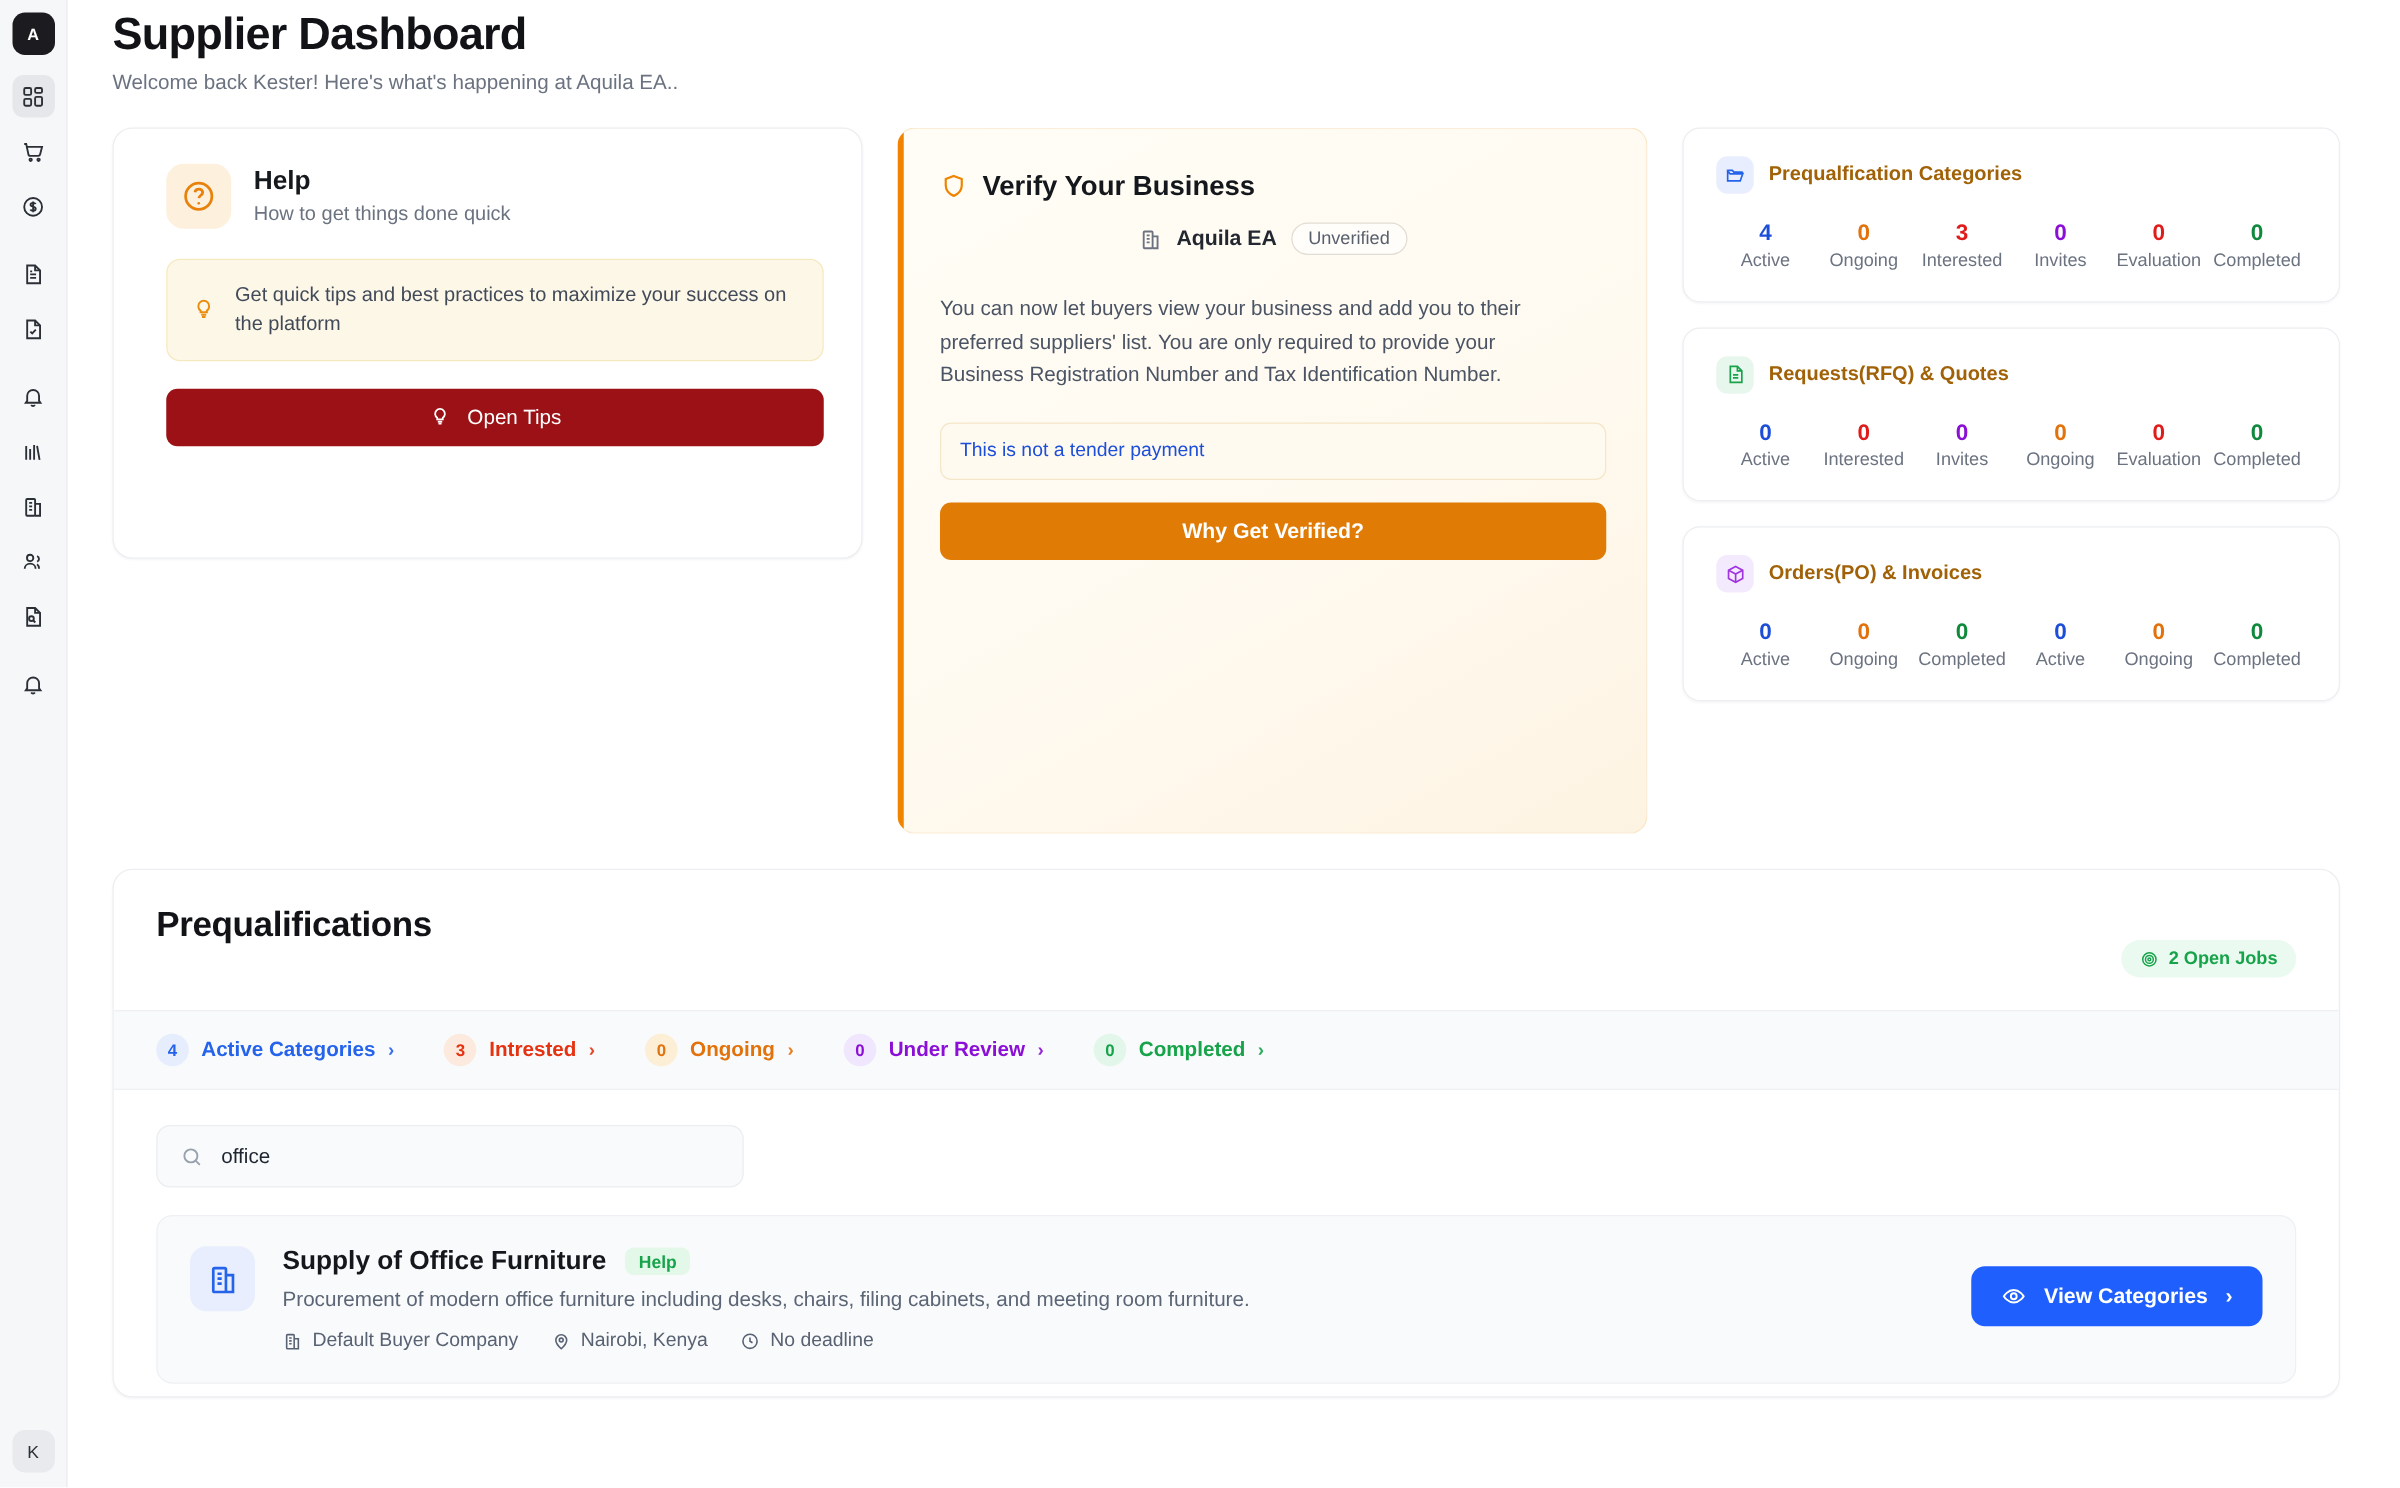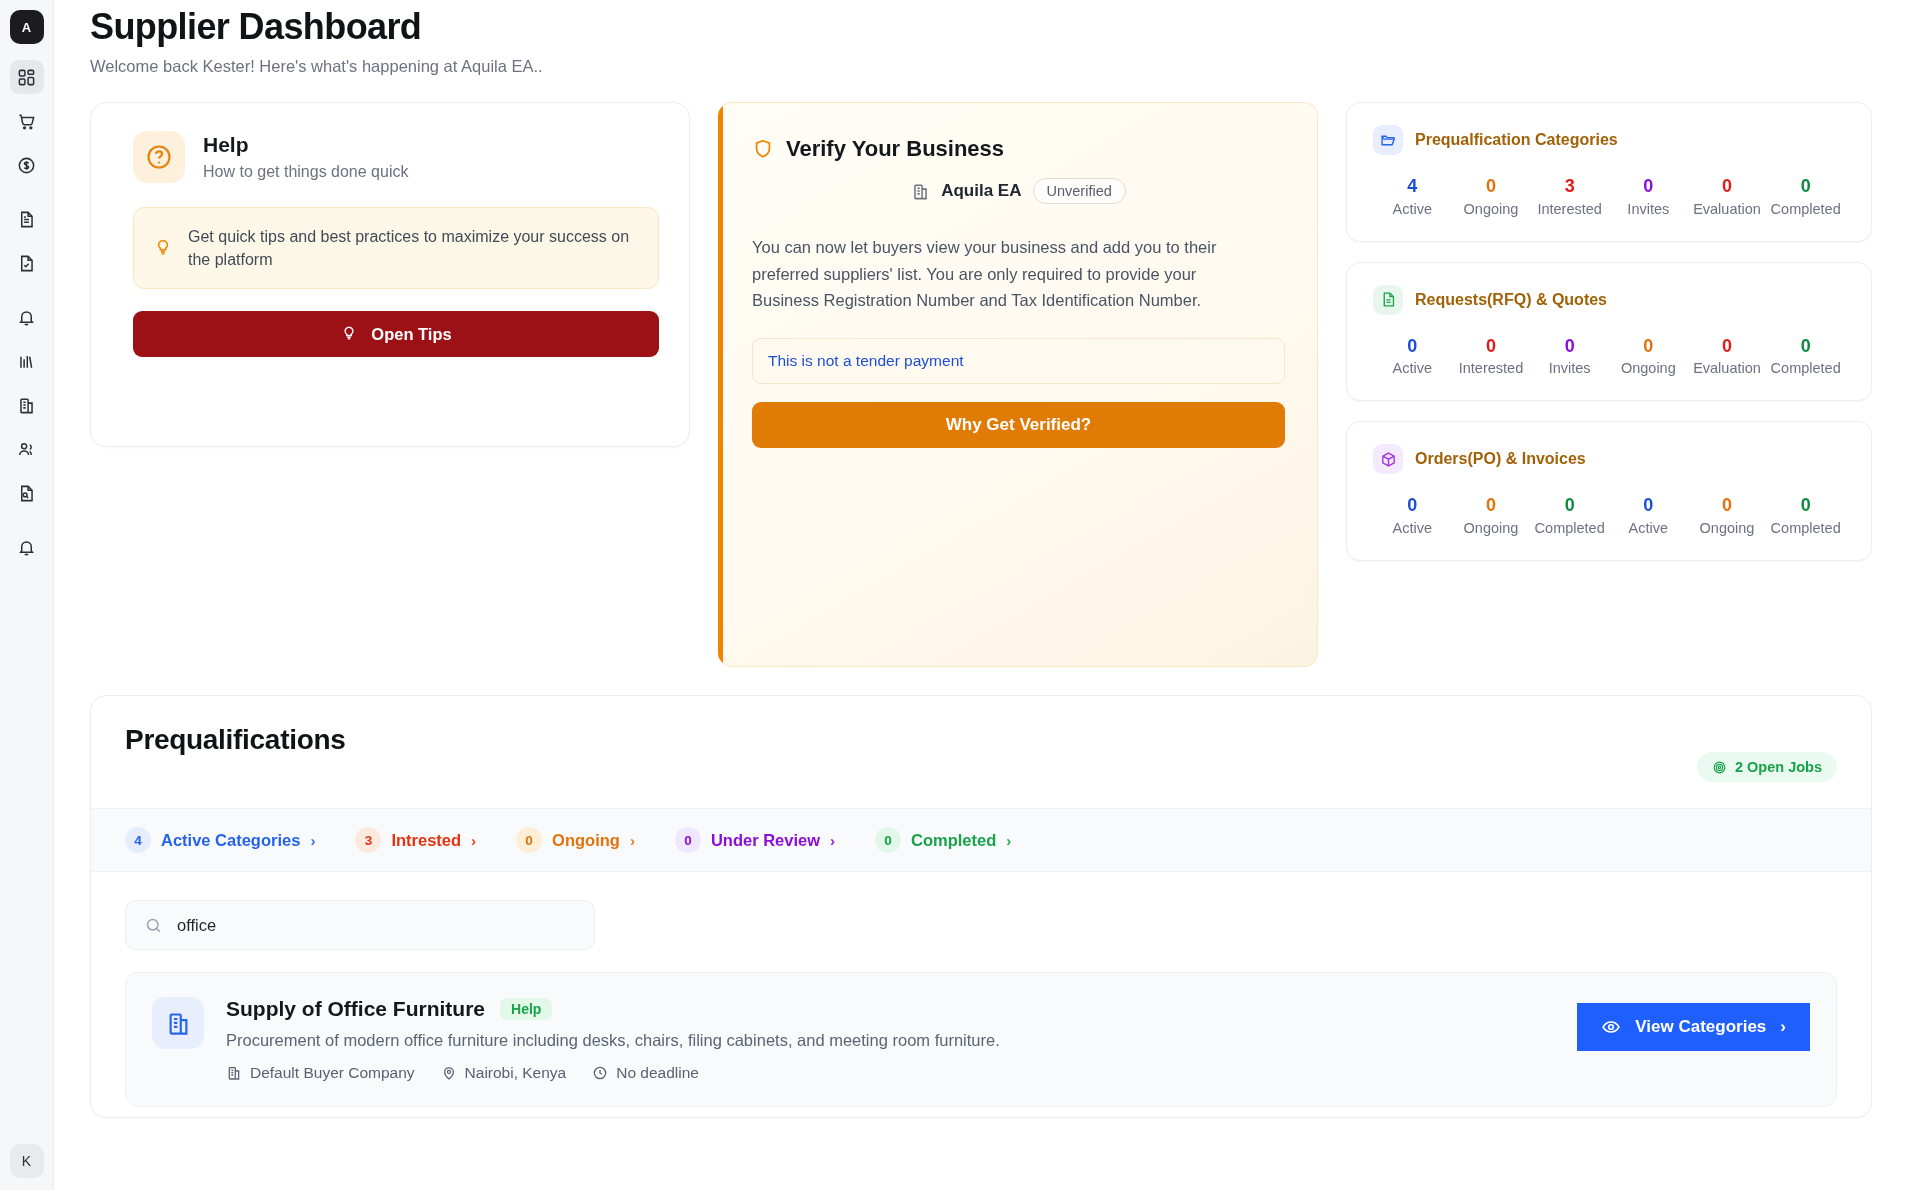--- a/index.html
+++ b/index.html
@@ -83,21 +83,21 @@
     margin-top: 24px;
     background: #fdf7e7; border: 1px solid #f7e9bf; border-radius: 11px;
     padding: 17px 19px; display: flex; gap: 15px; align-items: center;
   }
   .tips-box .bulb { color: #ea8c10; flex: 0 0 auto; }
   .tips-text { font-size: 16px; color: #414a58; line-height: 1.45; }
   .open-tips-btn {
     margin-top: 22px; width: 100%; height: 46px;
     background: #9b1116; color: #fff; border: none; border-radius: 9px;
     display: flex; align-items: center; justify-content: center; gap: 13px;
-    font-size: 16.5px; font-weight: 700; cursor: pointer;
+    font-size: 16.5px; font-weight: 400; cursor: pointer;
     font-family: inherit;
   }
 
   
   .verify-card {
     position: relative;
     background: linear-gradient(150deg,#fffdf6 0%,#fffaf0 55%,#fdf3e2 100%);
     border: 1px solid #fae7c8; border-left: none;
     border-radius: 14px;
     padding: 33px 32px 30px 34px;
@@ -213,24 +213,24 @@
   .job-title-row { display: flex; align-items: center; gap: 15px; }
   .job-title { font-size: 21px; font-weight: 700; color: #14171c; }
   .badge-open {
     font-size: 14px; font-weight: 600; color: #17a34a;
     background: #e4f8ea; border-radius: 7px; padding: 3px 11px;
   }
   .job-desc { font-size: 16.5px; color: #5b6575; margin-top: 10px; }
   .job-meta { display: flex; align-items: center; gap: 26px; margin-top: 14px; }
   .meta { display: flex; align-items: center; gap: 8px; font-size: 15.5px; color: #596273; }
   .view-cat-btn {
-    background: #1f5ffd; color: #fff; border: none; border-radius: 0;
+    background: #1f5ffd; color: #fff; border: none; border-radius: 11px;
     height: 48px; padding: 0 24px; display: flex; align-items: center; gap: 14px;
     font-size: 17px; font-weight: 700; cursor: pointer; font-family: inherit;
-    margin-top: 6px; flex: 0 0 auto;
+    margin-top: 16px; flex: 0 0 auto;
   }
   svg { stroke-width: 1.9; }
 </style>
 </head>
 <body>
 
 <div class="app">
 
   <div class="sidebar">
     <div class="brand-avatar">A</div>

